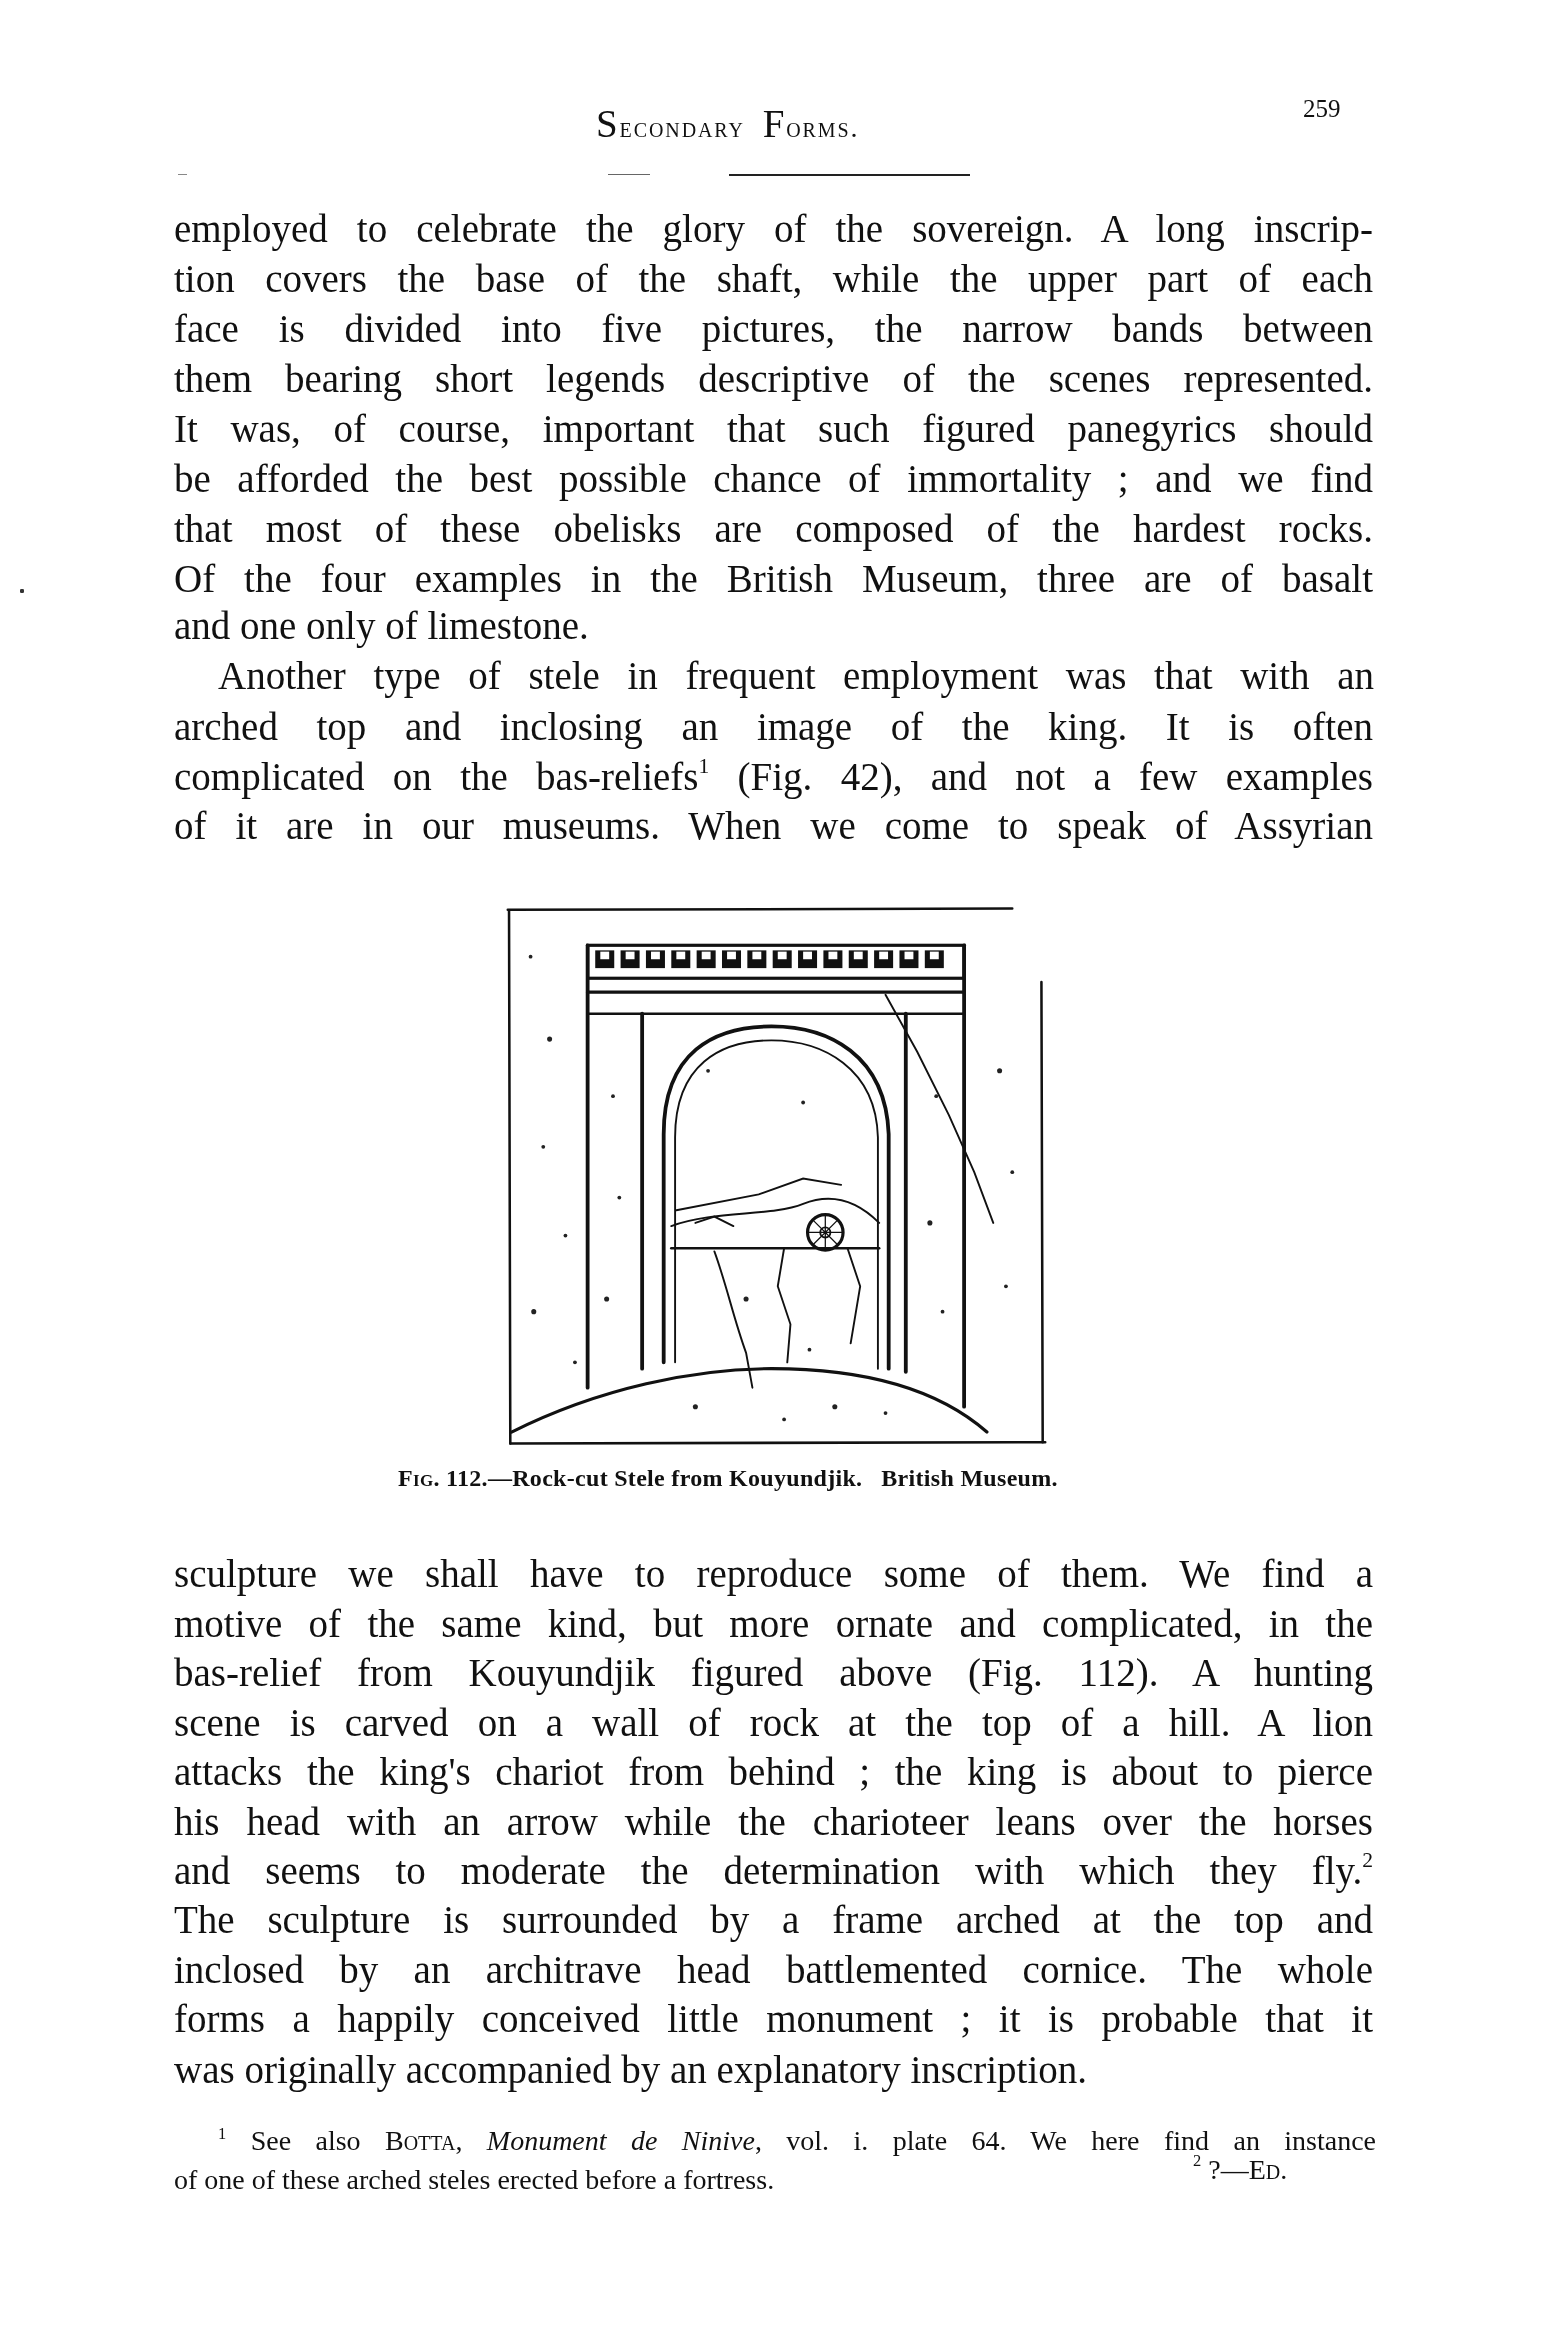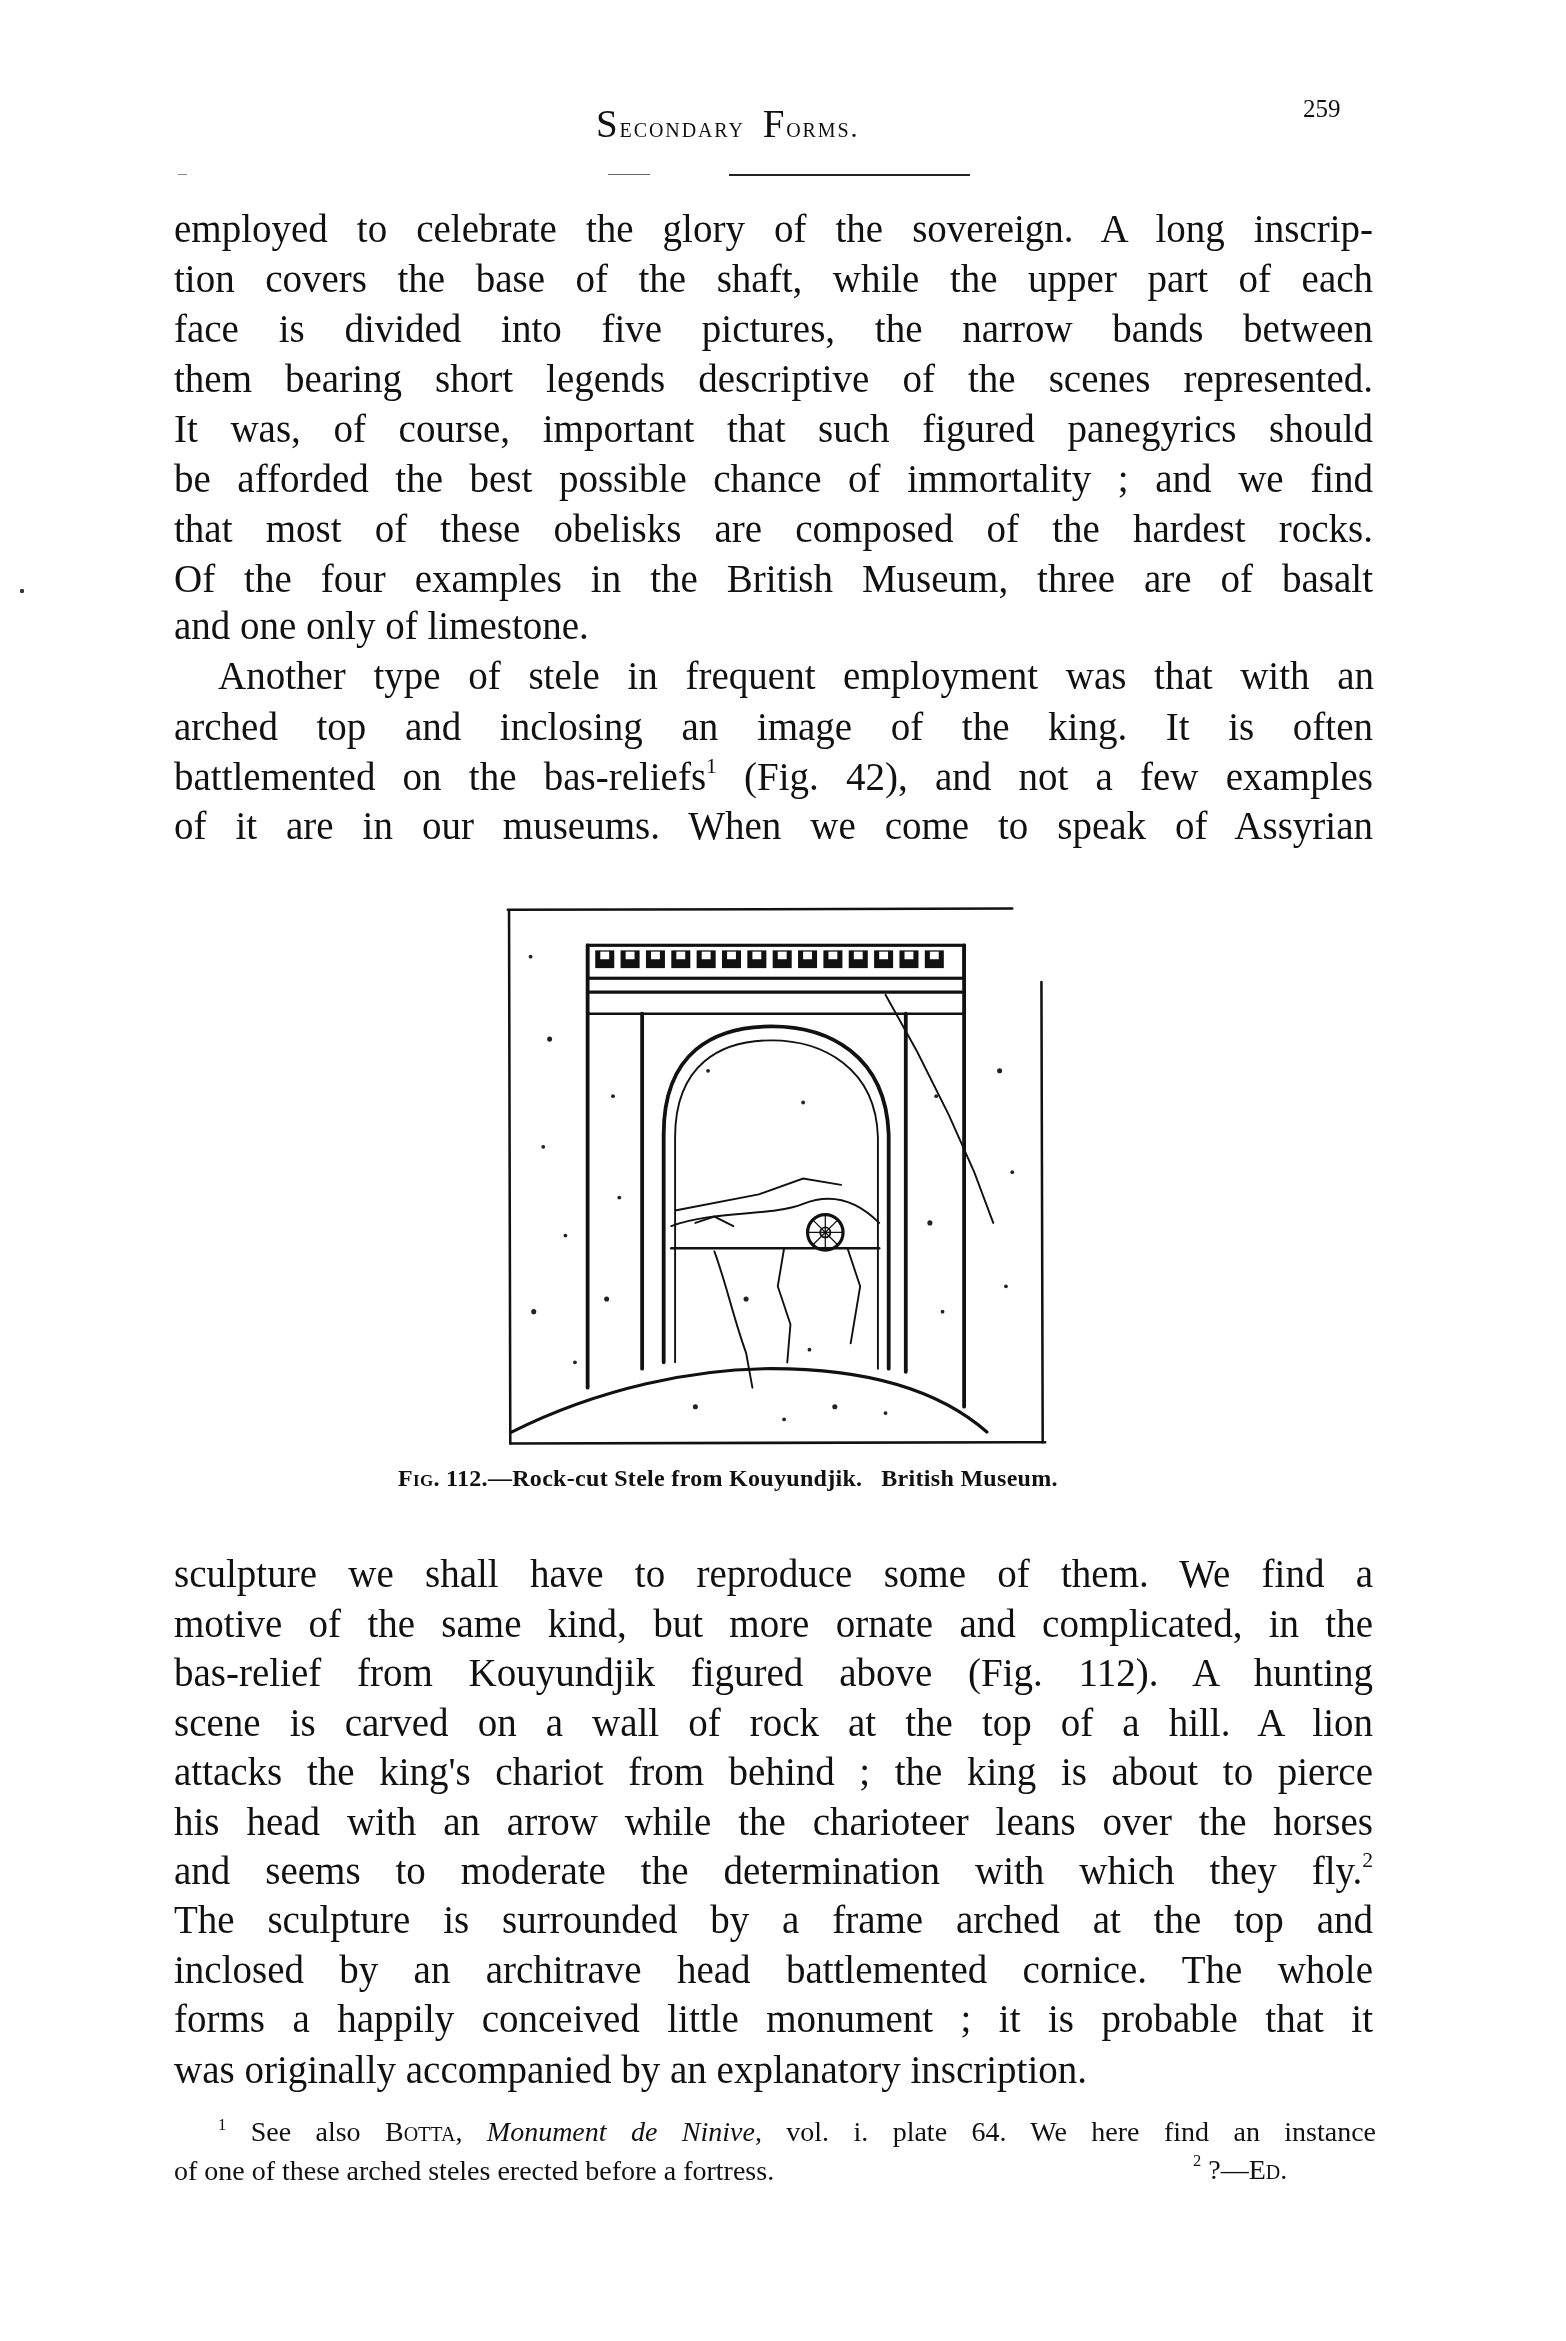--- a/index.html
+++ b/index.html
@@ -9,21 +9,21 @@
   .header-title .cap { font-size:39px; }
   .page-num { left:1303px; top:95px; font-size:25px; white-space:nowrap; }
   .rule { position:absolute; height:1.9px; background:#222; top:174px; }
   .line { position:absolute; left:174px; width:1199px; font-size:39px; line-height:39px; height:39px; white-space:nowrap; text-align:justify; text-align-last:justify; }
   .line.last { text-align:center; text-align-last:left; }
   .line.indent { left:218px; width:1156px; }
   sup.fn { font-size:21.6px; vertical-align:top; line-height:1; position:relative; top:-1.3px; }
   .figure { position:absolute; left:505px; top:906px; width:543px; height:540px; }
   .caption { position:absolute; left:398px; top:1465px; font-size:24px; white-space:nowrap; letter-spacing:0.3px;font-weight:bold; }
   .caption .sc { font-variant:small-caps; }
-  .fnline { position:absolute; left:174px; width:1201px; font-size:28px; line-height:28px; height:28px; white-space:nowrap; }
+  .fnline { position:absolute; left:174px; width:1201px; font-size:28px; line-height:28px; height:28px; white-space:nowrap;margin-top:9px; }
   .fnline.j { text-align:justify; text-align-last:justify; }
   .fnline.indent { left:218px; width:1158px; }
   .fn-right { position:absolute; left:1193px; top:2154px; font-size:28px; white-space:nowrap; }
   .sc { font-variant:small-caps; }
   .stray-dot { position:absolute; left:20px; top:589px; width:4.4px; height:3.8px; background:#333; border-radius:1.3px; }
 </style>
 </head>
 <body>
 
 <div class="abs header-title">
@@ -45,21 +45,21 @@
   <div class="line" style="top:409px">It was, of course, important that such figured panegyrics should</div>
   <div class="line" style="top:459px">be afforded the best possible chance of immortality ; and we find</div>
   <div class="line" style="top:509px">that most of these obelisks are composed of the hardest rocks.</div>
   <div class="line" style="top:559px">Of the four examples in the British Museum, three are of basalt</div>
   <div class="line last" style="top:606px">and one only of limestone.</div>
 </div>
 
 <div>
   <div class="line indent" style="top:656px">Another type of stele in frequent employment was that with an</div>
   <div class="line" style="top:707px">arched top and inclosing an image of the king.  It is often</div>
-  <div class="line" style="top:757px"><span>battlemented on the bas-reliefs</span><sup class="fn">1</sup> <span>(Fig. 42), and not a few examples</span></div>
+  <div class="line" style="top:757px"><span>complicated on the bas-reliefs</span><sup class="fn">1</sup> <span>(Fig. 42), and not a few examples</span></div>
   <div class="line" style="top:806px">of it are in our museums.  When we come to speak of Assyrian</div>
 </div>
 
 <div class="figure">
   <svg width="543" height="540" viewBox="0 0 856 852">
     <g fill="none" stroke="#111" stroke-linecap="round">
 
       <path d="M4 6 L800 4" stroke-width="4"></path>
       <path d="M6 8 L8 848" stroke-width="4"></path>
       <path d="M8 848 L852 846" stroke-width="4"></path>

